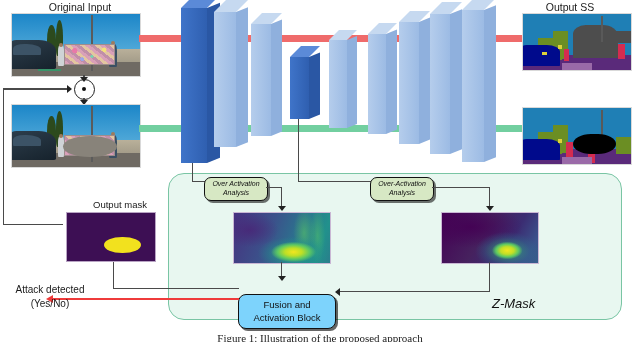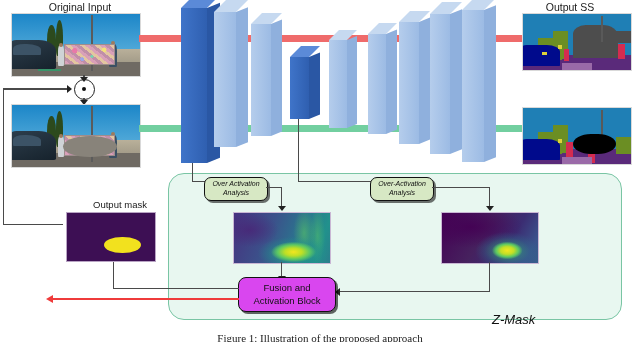--- a/index.html
+++ b/index.html
@@ -66,45 +66,45 @@
          background:#e8f7f0;}
   #zmask-label{position:absolute;font-style:italic;font-size:13px;color:#111;}
 
   
   .oab{position:absolute;background:#d7e8c4;border:1.6px solid #111;border-radius:7px;
        box-shadow:2px 2px 0 rgba(0,0,0,.55);
        display:flex;align-items:center;justify-content:center;text-align:center;
        font-style:italic;font-size:7px;line-height:1.25;color:#111;}
 
   
-  #fusion{position:absolute;background:#d946ef;border:1.8px solid #111;border-radius:8px;
+  #fusion{position:absolute;background:#7dd3fc;border:1.8px solid #111;border-radius:8px;
        box-shadow:2px 2px 0 rgba(0,0,0,.6);
        display:flex;flex-direction:column;align-items:center;justify-content:center;
-       text-align:center;font-size:9.5px;line-height:1.35;color:#111;}
+       text-align:center;font-size:9.5px;line-height:1.35;color:#111;margin-top:17px;}
 
   
   .ln{position:absolute;background:#4a4a4a;}
   .ln-red{position:absolute;background:#ef3b3b;}
   .arrowhead{position:absolute;width:0;height:0;}
 
   
   .flow{position:absolute;height:7px;}
   .flow .bar{position:absolute;left:0;top:0;height:100%;}
   .flow .tip{position:absolute;top:50%;transform:translateY(-50%);width:0;height:0;}
 
   #caption{position:absolute;left:0;width:640px;text-align:center;
            font-family:"Liberation Serif",serif;font-size:11px;color:#1a1a1a;}
 </style>
 </head>
 <body>
 
 <div id="fig">
 
   <div id="zmask" style="left:168px;top:173px;width:452px;height:145px;"></div>
-  <div id="zmask-label" style="left:492px;top:312px;">Z-Mask</div>
+  <div id="zmask-label" style="left:492px;top:296px;">Z-Mask</div>
 
   <div class="lbl" style="left:515px;top:1px;width:110px;font-size:10.5px;">Output SS</div>
   <div class="lbl" style="left:20px;top:1px;width:120px;font-size:10.5px;">Original Input</div>
   <div class="lbl" style="left:60px;top:199px;width:120px;font-size:9.5px;">Output mask</div>
 
   <div class="photo" style="left:11px;top:13px;width:128px;height:62px;">
     <div class="sky"></div>
       <div class="ground"></div>
       <div class="road"></div>
     <div class="tree" style="left:27%;top:18%;width:7%;height:50%;"></div>
@@ -309,16 +309,18 @@
   <div class="ln" style="left:113px;top:243px;width:1.4px;height:46px;"></div>
   <div class="arrowhead" style="left:109.5px;top:238px;border-left:4px solid transparent;border-right:4px solid transparent;border-bottom:5px solid #222;"></div>
 
   <div class="ln-red" style="left:52px;top:298px;width:187px;height:1.6px;"></div>
   <div class="arrowhead" style="left:46px;top:294.5px;border-top:4.5px solid transparent;border-bottom:4.5px solid transparent;border-right:7px solid #ef3b3b;"></div>
 
   <div class="dmask" style="left:66px;top:212px;width:88px;height:48px;">
     <div class="dblob" style="left:42%;top:50%;width:42%;height:34%;"></div>
   </div>
 
+  <div class="lbl" style="left:2px;top:284px;width:96px;font-size:10px;">Attack detected</div>
+  <div class="lbl" style="left:2px;top:298px;width:96px;font-size:10px;">(Yes/No)</div>
 
   <div id="caption" style="top:332px;">Figure 1: Illustration of the proposed approach</div>
 
 </div>
 
 </body></html>

